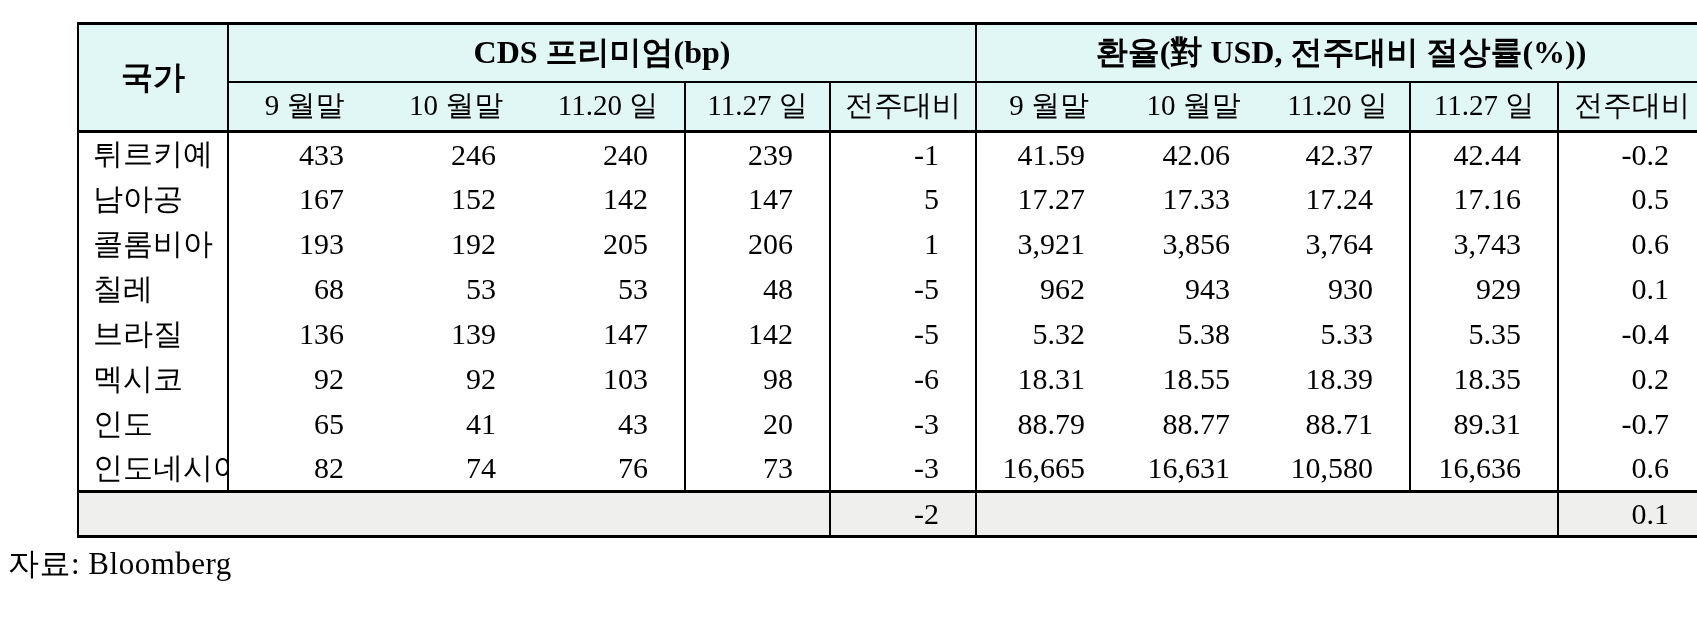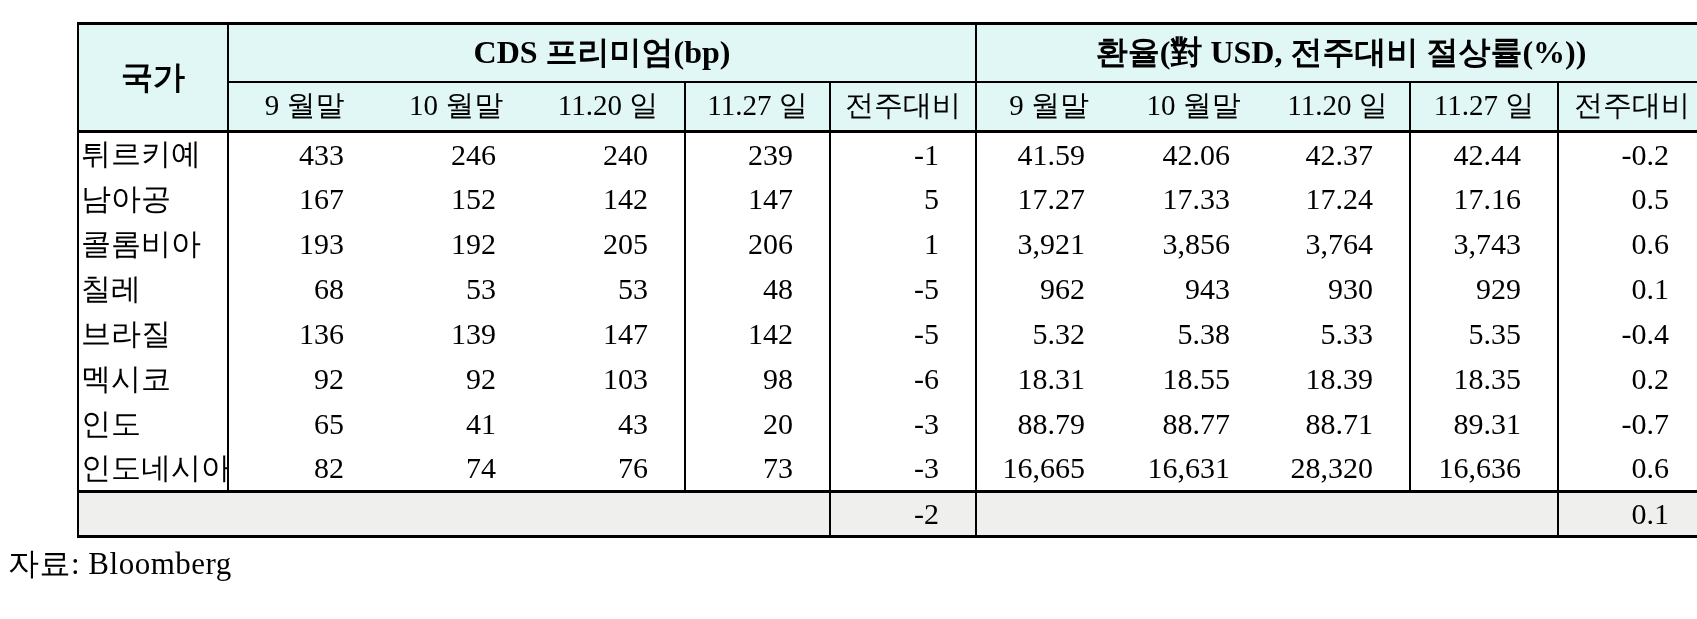--- a/index.html
+++ b/index.html
@@ -31,21 +31,21 @@
   th, td { vertical-align: middle; overflow: hidden; white-space: nowrap; }
 
   
   tr.h1 th { height: 58px; background: var(--hdr-bg); font-weight: bold; font-size: 32px; text-align: center; }
   tr.h2 th { height: 50px; background: var(--hdr-bg); font-weight: normal; font-size: 29px; text-align: center; border-bottom: 3px solid var(--line); }
   th.country-h { font-size: 31px; border-bottom: 3px solid var(--line); }
   tr.h1 th.group { border-bottom: 2px solid var(--line); }
 
   
   tr.data td { height: 45px; font-size: 30px; background: #ffffff; }
-  td.name { text-align: left; padding-left: 2px; }
+  td.name { text-align: left; padding-left: 14px; }
   td.num  { text-align: right; padding-right: 36px; }
 
   
   tr.summary td { height: 45px; font-size: 30px; background: var(--sum-bg); border-top: 3px solid var(--line); text-align: right; padding-right: 36px; }
 
   
   .bR { border-right: 2px solid var(--line); }
 
   .source {
     position: absolute;
@@ -193,21 +193,21 @@
 
     <tr class="data">
       <td class="name bR">인도네시아</td>
       <td class="num">82</td>
       <td class="num">74</td>
       <td class="num bR">76</td>
       <td class="num bR">73</td>
       <td class="num bR">-3</td>
       <td class="num">16,665</td>
       <td class="num">16,631</td>
-      <td class="num bR">28,320</td>
+      <td class="num bR">10,580</td>
       <td class="num bR">16,636</td>
       <td class="num">0.6</td>
     </tr>
 
     <tr class="summary">
       <td class="bR" colspan="5"></td>
       <td class="bR">-2</td>
       <td class="bR" colspan="4"></td>
       <td>0.1</td>
     </tr>

